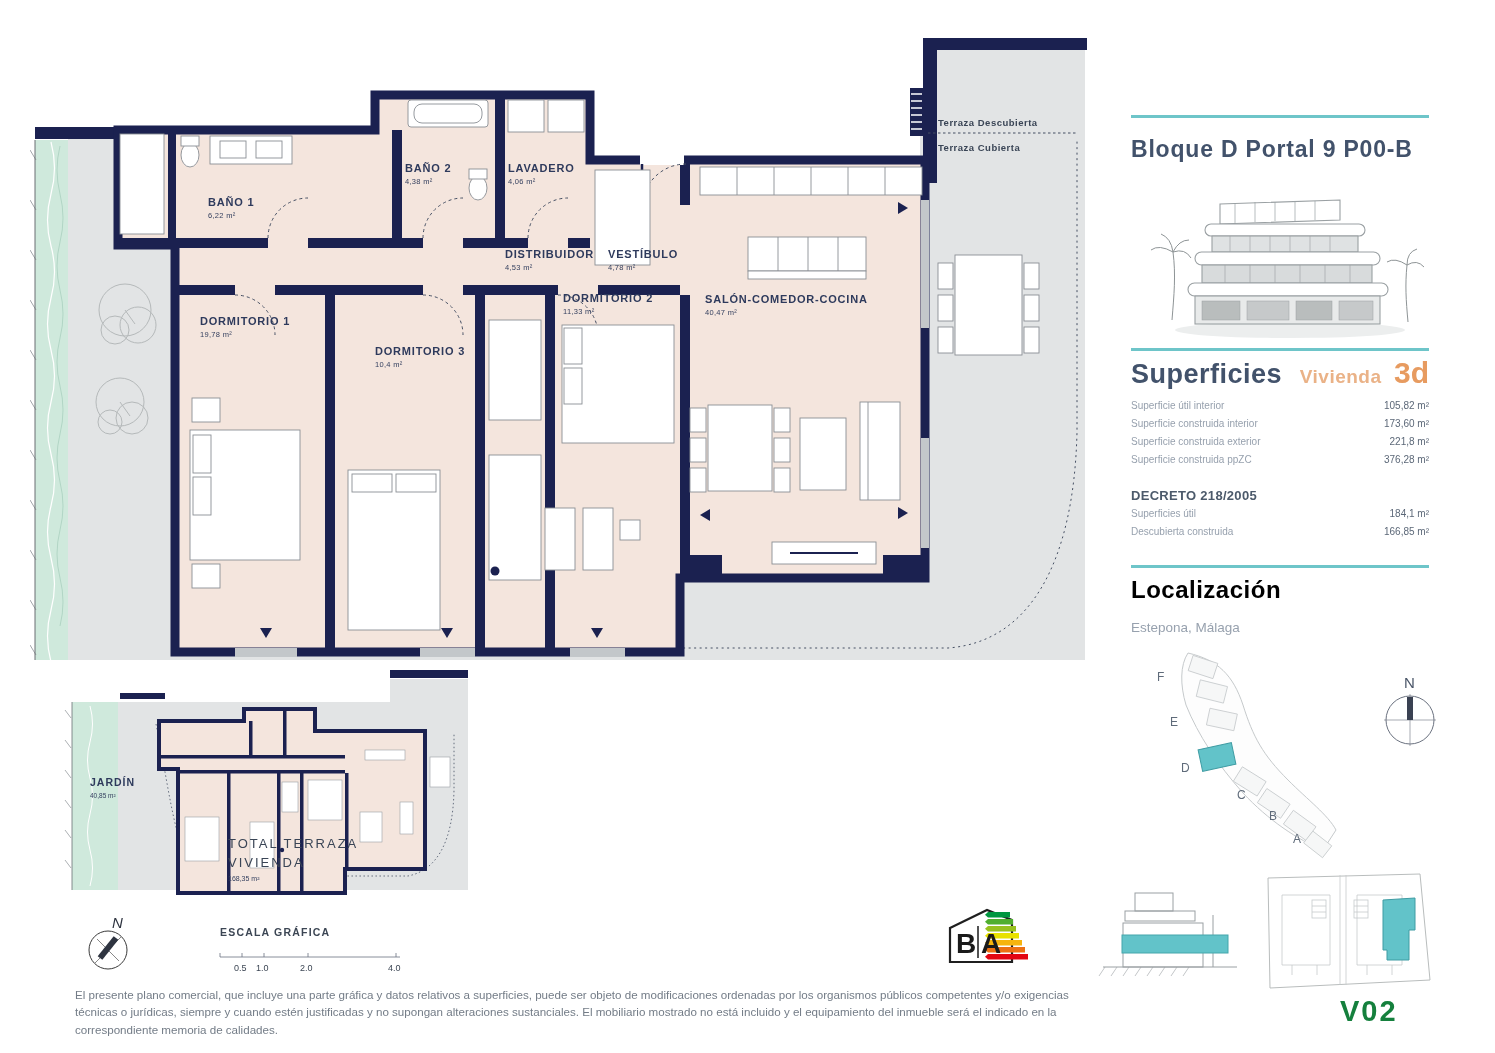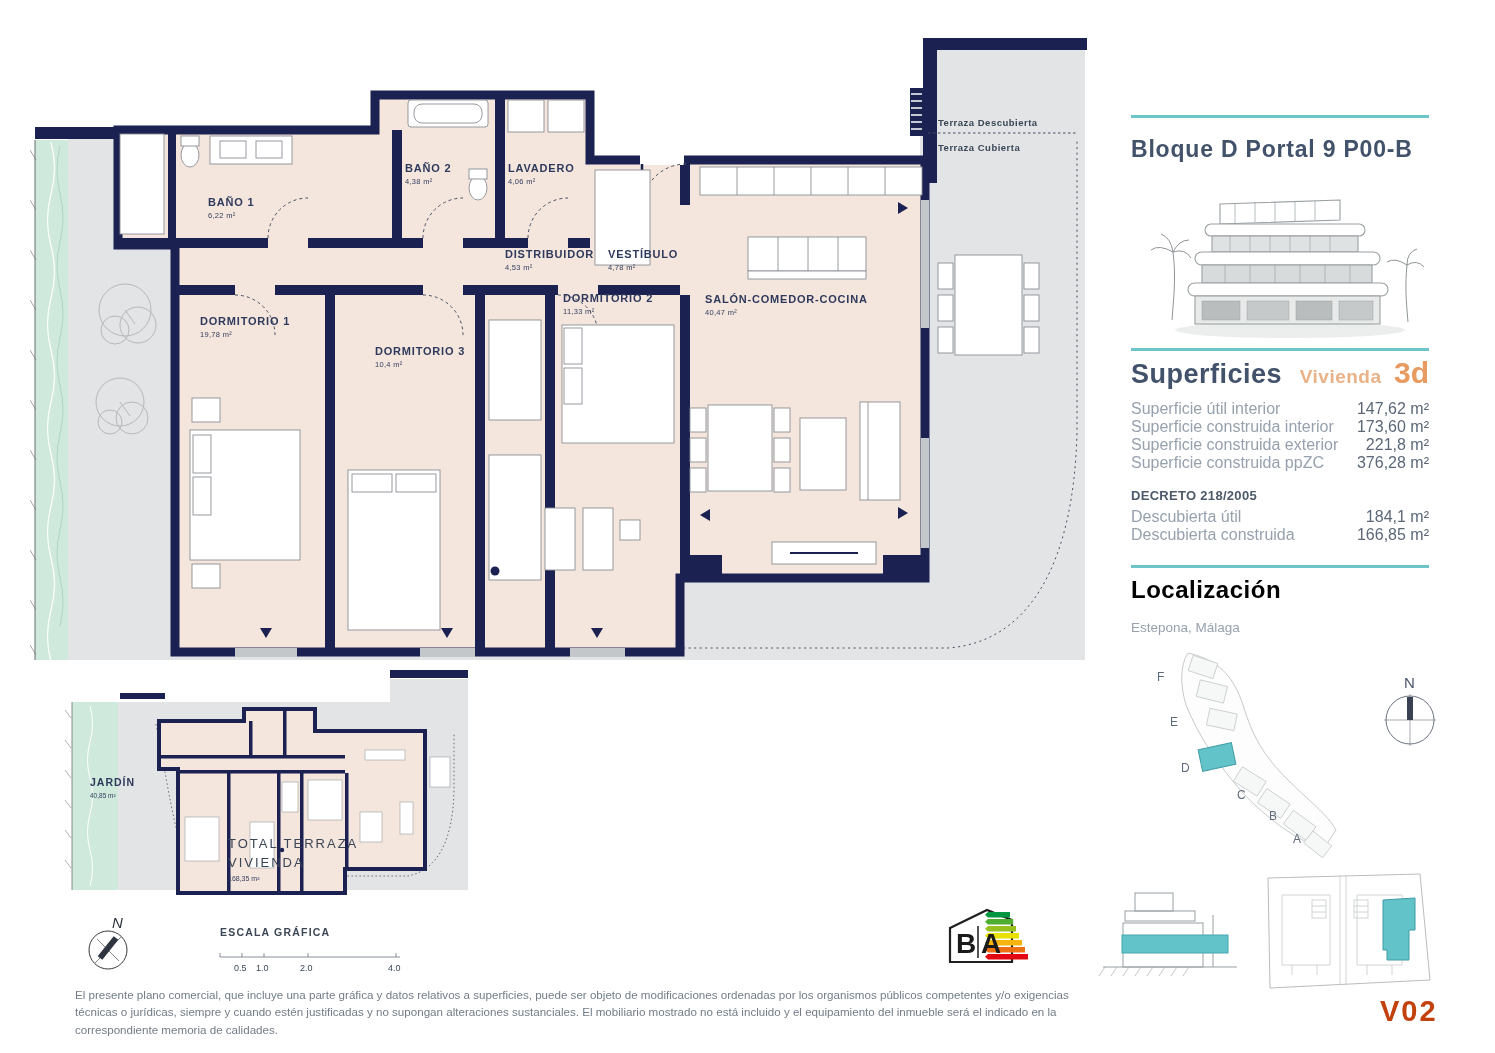--- a/index.html
+++ b/index.html
@@ -1,26 +1,26 @@
 <!DOCTYPE html>
 <html><head>
 <meta charset="utf-8">
 <style>
   html,body{margin:0;padding:0;background:#fff;}
   .page{position:relative;width:1495px;height:1053px;background:#ffffff;
         font-family:"Liberation Sans",sans-serif;overflow:hidden;}
   .abs{position:absolute;}
   .rule{position:absolute;height:3px;background:#6ec5c9;width:298px;left:1131px;}
   .sb-title{position:absolute;left:1131px;color:#42526b;font-size:23px;font-weight:bold;letter-spacing:.8px;}
-  .sup-row{display:flex;justify-content:space-between;width:298px;height:18px;font-size:16px;align-items:center;}
+  .sup-row{display:flex;justify-content:space-between;width:298px;height:18px;font-size:10px;}
   .sup-row .lbl{color:#97a1ae;}
   .sup-row .val{color:#5c6878;}
   .decreto{color:#4c5a6b;font-weight:bold;font-size:13px;letter-spacing:.3px;}
   .loc-sub{color:#97a1ae;font-size:13.5px;}
-  .v02{color:#c2410c;font-weight:bold;font-size:29px;letter-spacing:2px;margin-left:40px;}
+  .v02{color:#15803d;font-weight:bold;font-size:29px;letter-spacing:2px;}
   .disclaimer{color:#737c87;font-size:11.6px;line-height:1.5;width:1008px;}
   svg text{font-family:"Liberation Sans",sans-serif;}
   .roomlbl{font-weight:bold;font-size:11px;letter-spacing:.8px;fill:#2e3a5c;}
   .arealbl{font-size:7.5px;letter-spacing:.3px;fill:#333f5e;}
   .terlbl{font-size:9.5px;letter-spacing:.5px;fill:#3a4556;font-weight:bold;}
 </style>
 </head>
 <body>
 
 <div class="page">
@@ -320,40 +320,40 @@
     <span style="font-size:27px;font-weight:bold;color:#42526b;letter-spacing:.5px">Superficies</span>
     <span>
       <span style="font-size:19px;color:#eab287;font-weight:bold;letter-spacing:.5px;margin-right:8px">Vivienda</span>
       <span style="font-size:30px;color:#e79b60;font-weight:bold">3d</span>
     </span>
   </div>
 
   <div class="abs" style="left:1131px;top:400px">
     <div class="sup-row">
       <span class="lbl">Superficie útil interior</span>
-      <span class="val">147,62 m²</span>
+      <span class="val">105,82 m²</span>
     </div>
     <div class="sup-row">
       <span class="lbl">Superficie construida interior</span>
       <span class="val">173,60 m²</span>
     </div>
     <div class="sup-row">
       <span class="lbl">Superficie construida exterior</span>
       <span class="val">221,8 m²</span>
     </div>
     <div class="sup-row">
       <span class="lbl">Superficie construida ppZC</span>
       <span class="val">376,28 m²</span>
     </div>
   </div>
 
   <div class="abs decreto" style="left:1131px;top:488px">DECRETO 218/2005</div>
   <div class="abs" style="left:1131px;top:508px">
     <div class="sup-row">
-      <span class="lbl">Descubierta útil</span>
+      <span class="lbl">Superficies útil</span>
       <span class="val">184,1 m²</span>
     </div>
     <div class="sup-row">
       <span class="lbl">Descubierta construida</span>
       <span class="val">166,85 m²</span>
     </div>
   </div>
 
   <div class="rule" style="top:565px"></div>
   <div class="abs" style="left:1131px;top:576px;font-size:24px;font-weight:bold;color:#000000;letter-spacing:.5px">Localización</div>

